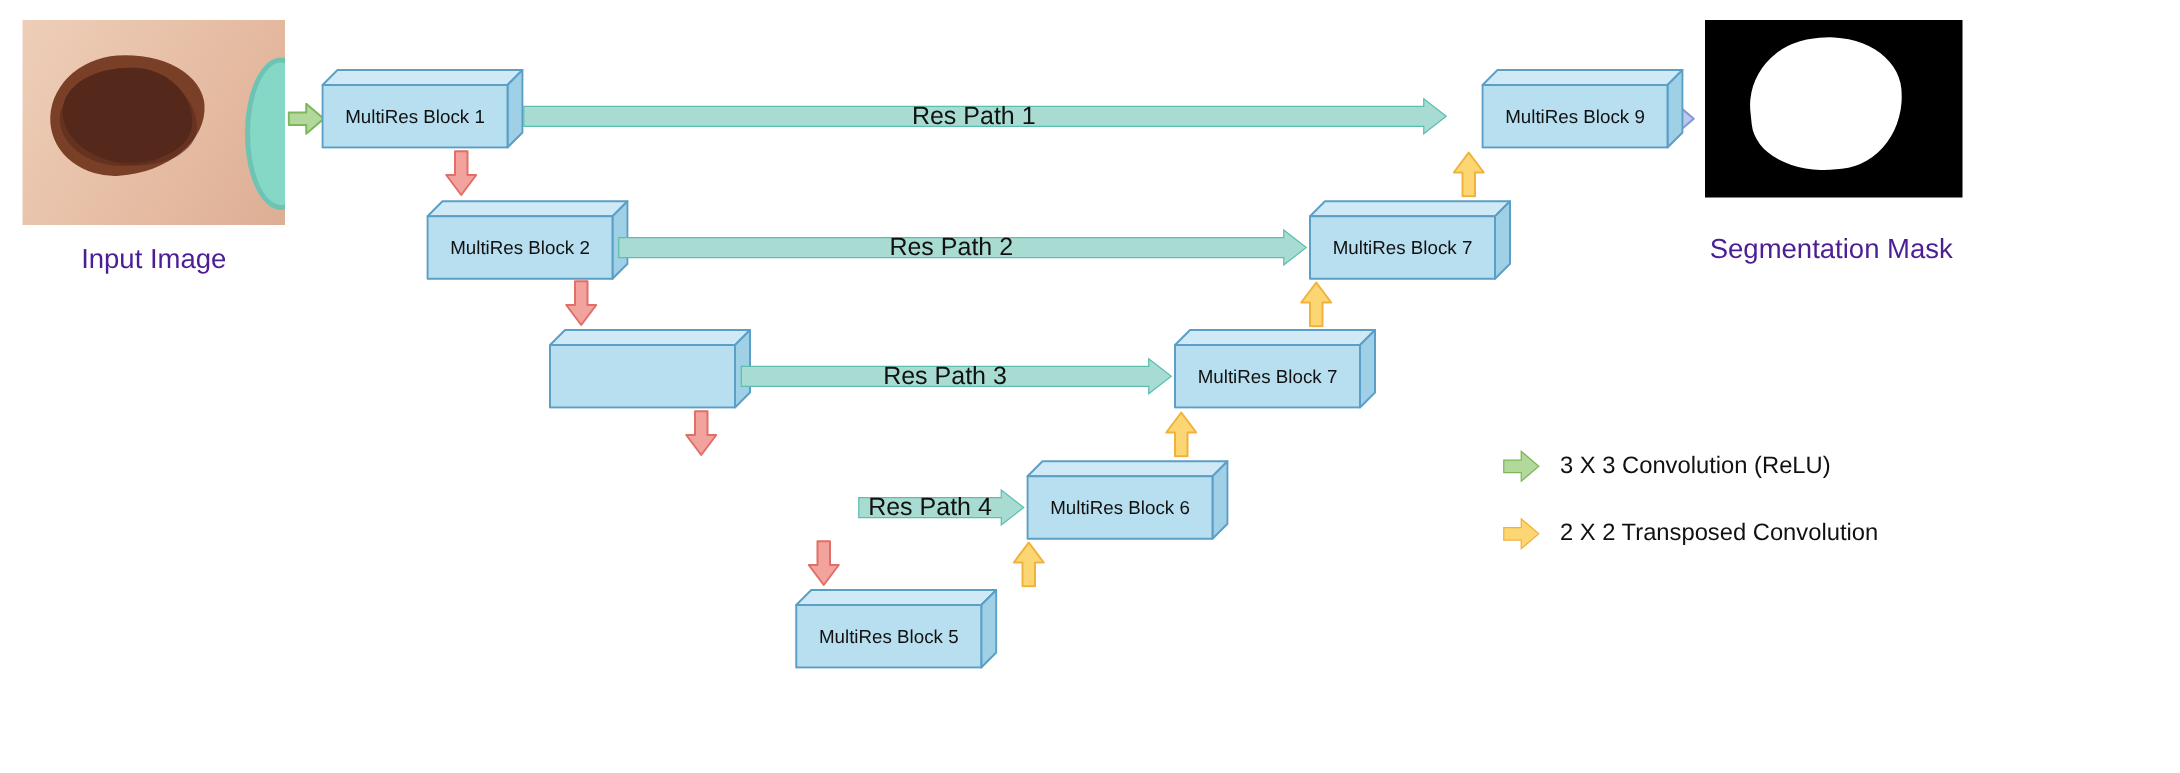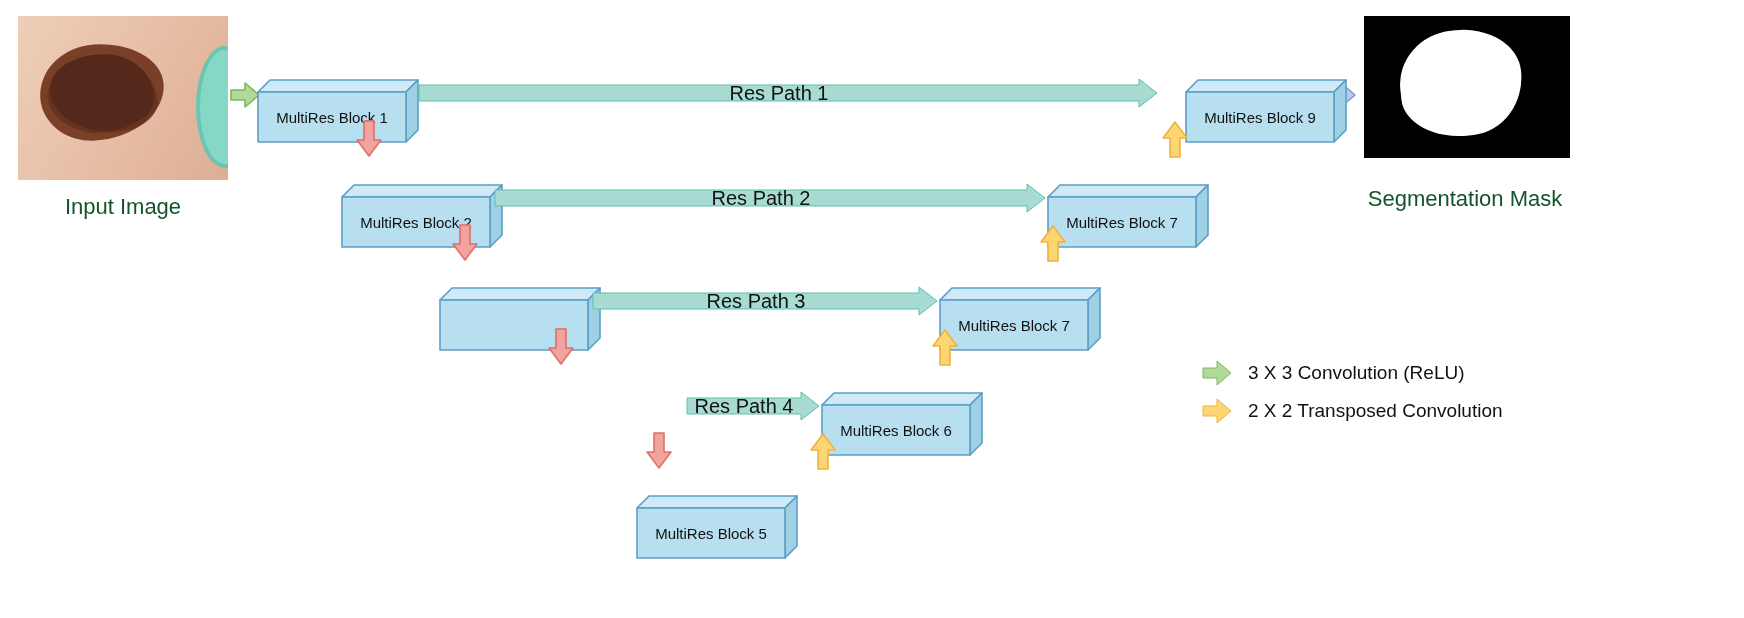--- a/index.html
+++ b/index.html
@@ -1,20 +1,20 @@
 <!DOCTYPE html>
 <html style="--block-fill: #b7dff0; --block-top-fill: #cfeaf6; --block-side-fill: #9fd0e6; --block-stroke: #5c9fc6; --res-path-fill: #a8dcd2; --res-path-stroke: #5cbfae; --max-pool-fill: #f2a39d; --max-pool-stroke: #e26e68; --transposed-fill: #fcd673; --transposed-stroke: #f0b23c; --conv-relu-fill: #b3d89c; --conv-relu-stroke: #7cb85a; --conv-sigmoid-fill: #b9c8ee; --conv-sigmoid-stroke: #8496d6;"><head>
 <meta charset="utf-8">
 <style>
   * { margin:0; padding:0; box-sizing:border-box; }
   body { background:#fff; font-family:"Liberation Sans", sans-serif; color:#111; }
   #stage { position:relative; width:1744px; height:618px; background:#ffffff; overflow:hidden; }
 
   
-  .block { position:absolute; width:162px; height:48px;margin-top:24px; }
+  .block { position:absolute; width:162px; height:48px; }
   .block svg { position:absolute; left:0; top:0; }
   .block polygon { stroke: var(--block-stroke, #5c9fc6); stroke-width:1.6; stroke-linejoin:round; }
   .face-top   { fill: var(--block-top-fill,  #cfeaf6); }
   .face-right { fill: var(--block-side-fill, #9fd0e6); }
   .face-front { fill: var(--block-fill,      #b7dff0); }
   .block-label { position:absolute; left:1px; top:13px; width:148px; height:50px;
                  display:flex; align-items:center; justify-content:center;
                  font-size:15px; white-space:nowrap; }
 
   
@@ -40,26 +40,26 @@
   .mole-inner { position:absolute; left:32px; top:38px; width:104px; height:76px; background:#54281a;
                 border-radius:54% 46% 50% 50% / 48% 56% 44% 52%; transform:rotate(3deg);
                 box-shadow: 6px 4px 0 -2px rgba(90,43,28,.6), -5px 6px 0 -3px rgba(90,43,28,.65); }
   .teal-object { position:absolute; right:-26px; top:30px; width:58px; height:122px; background:#85d7c6;
                  border-radius:50%; box-shadow: inset 0 0 0 4px #6ec3b2; }
 
   .seg-mask { position:absolute; left:1364px; top:16px; width:206px; height:142px; background:#000; overflow:hidden; }
   .mask-blob { position:absolute; left:36px; top:14px; width:122px; height:106px; background:#fff;
                border-radius:48% 52% 46% 54% / 52% 46% 58% 42%; transform:rotate(-6deg); }
 
-  .caption { position:absolute; font-size:22px; text-align:center; color:#14532d; }
+  .caption { position:absolute; font-size:22px; text-align:center; color:#4c1d95; }
   #input-caption { left:18px; top:194px; width:210px; }
   #mask-caption  { left:1330px; top:186px; width:270px; }
 
   
-  .legend { position:absolute; left:1202px; top:360px; display:flex; flex-direction:column; gap:12px; }
+  .legend { position:absolute; left:1202px; top:360px; display:flex; flex-direction:column; gap:28px; }
   .legend-row { display:flex; align-items:center; gap:16px; height:26px; }
   .legend-label { font-size:19px; white-space:nowrap; }
 </style>
 </head>
 <body>
 
 <div id="stage">
 
   <div class="input-photo">
     <div class="mole-outer"></div>

